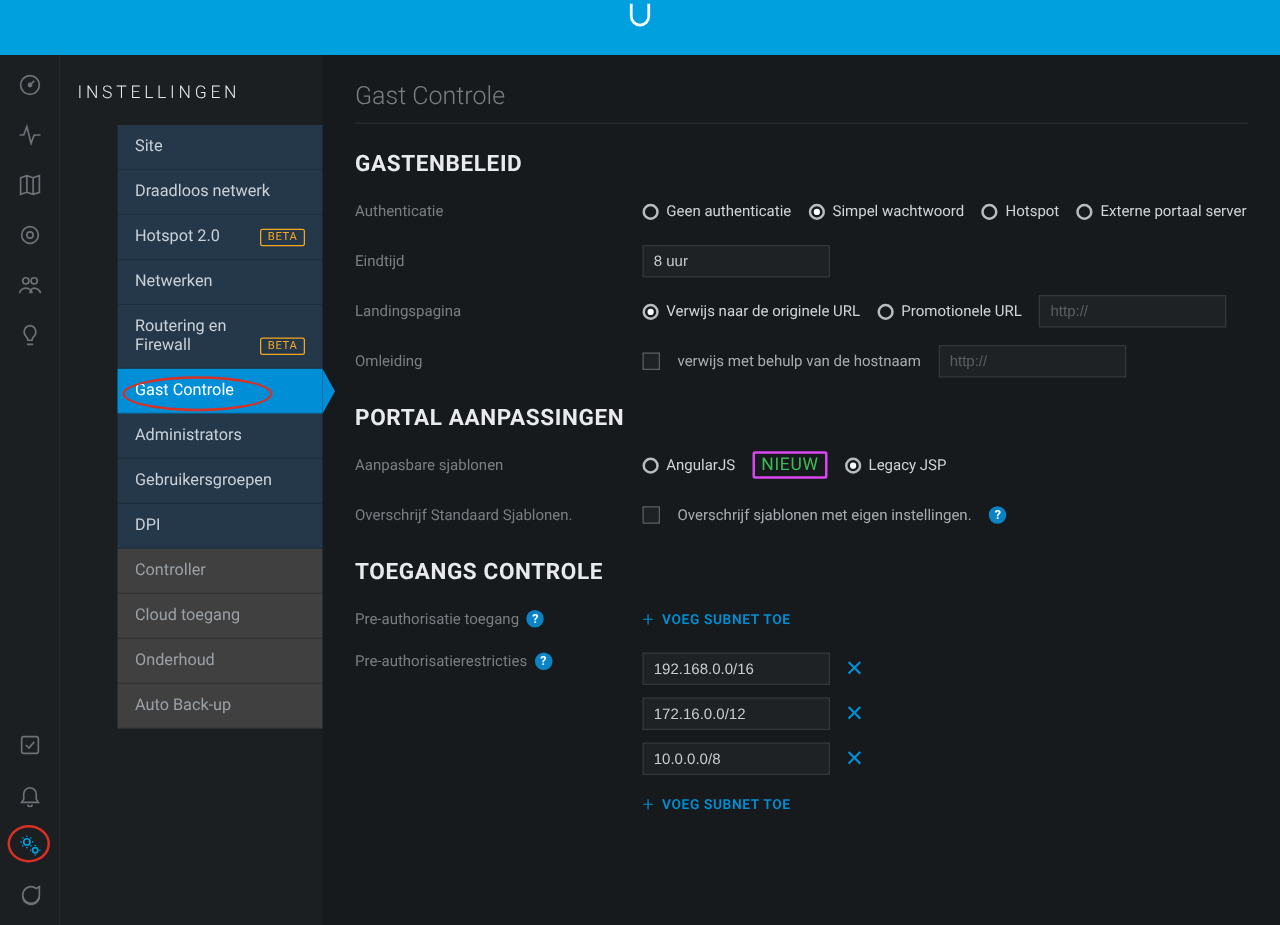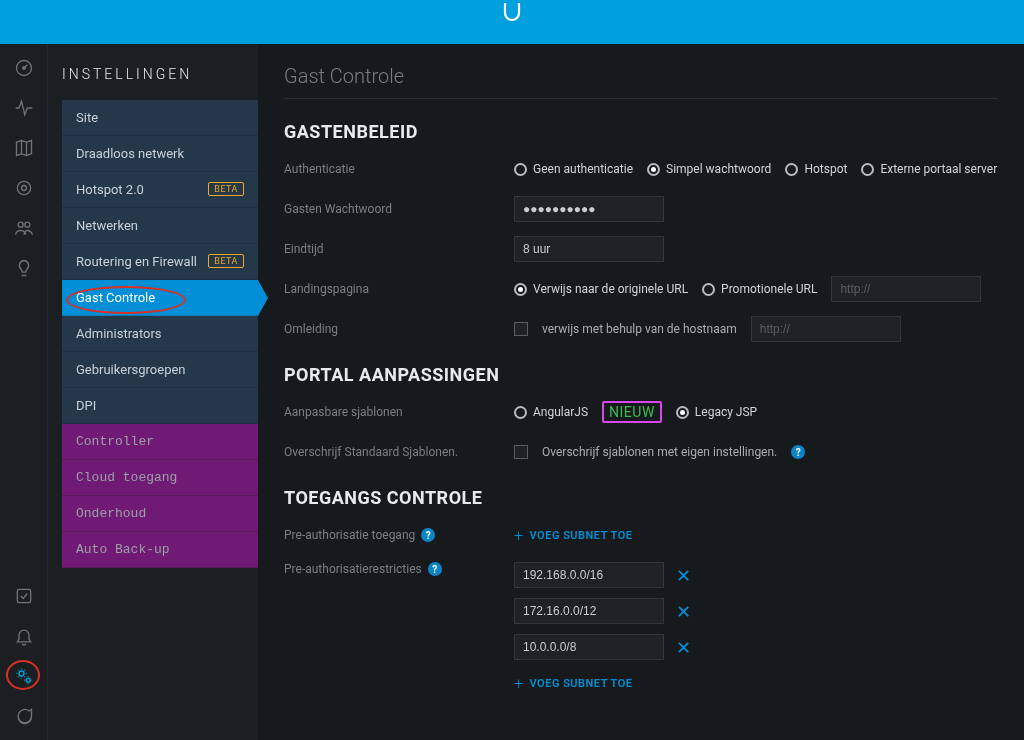--- a/index.html
+++ b/index.html
@@ -87,27 +87,27 @@
   .nav-list { list-style:none; }
   .nav-item {
     background: #25384a;
     color: #c8d0d8;
     padding: 10px 14px;
     font-size: 13px;
     cursor:pointer;
     border-bottom: 1px solid rgba(0,0,0,0.15);
     position: relative;
     display:flex;
-    align-items:flex-start;
+    align-items:flex-end;
     justify-content:space-between;
+    margin-left:32px;
   }
   .nav-item.plain {
-    background: #701a75;
+    background: #404040;
     color: #9aa0a6;
-    font-family: Liberation Mono, monospace;
   }
   .nav-item.active {
     background: #008fd6;
     color: #fff;
     position: relative;
   }
   .nav-item.active::after {
     content:'';
     position:absolute;
     right: -10px;
@@ -430,26 +430,20 @@
             <span class="radio"></span>
             <span>Hotspot</span>
           </label>
         <label class="radio-label">
             <span class="radio"></span>
             <span>Externe portaal server</span>
           </label>
       </div>
     </div>
 
-    <div class="row">
-      <div class="row-label">Gasten Wachtwoord</div>
-      <div class="row-content">
-        <input type="text" value="●●●●●●●●●●" style="">
-      </div>
-    </div>
 
     <div class="row">
       <div class="row-label">Eindtijd</div>
       <div class="row-content">
         <input type="text" value="8 uur" style="">
       </div>
     </div>
 
     <div class="row">
       <div class="row-label">Landingspagina</div>

